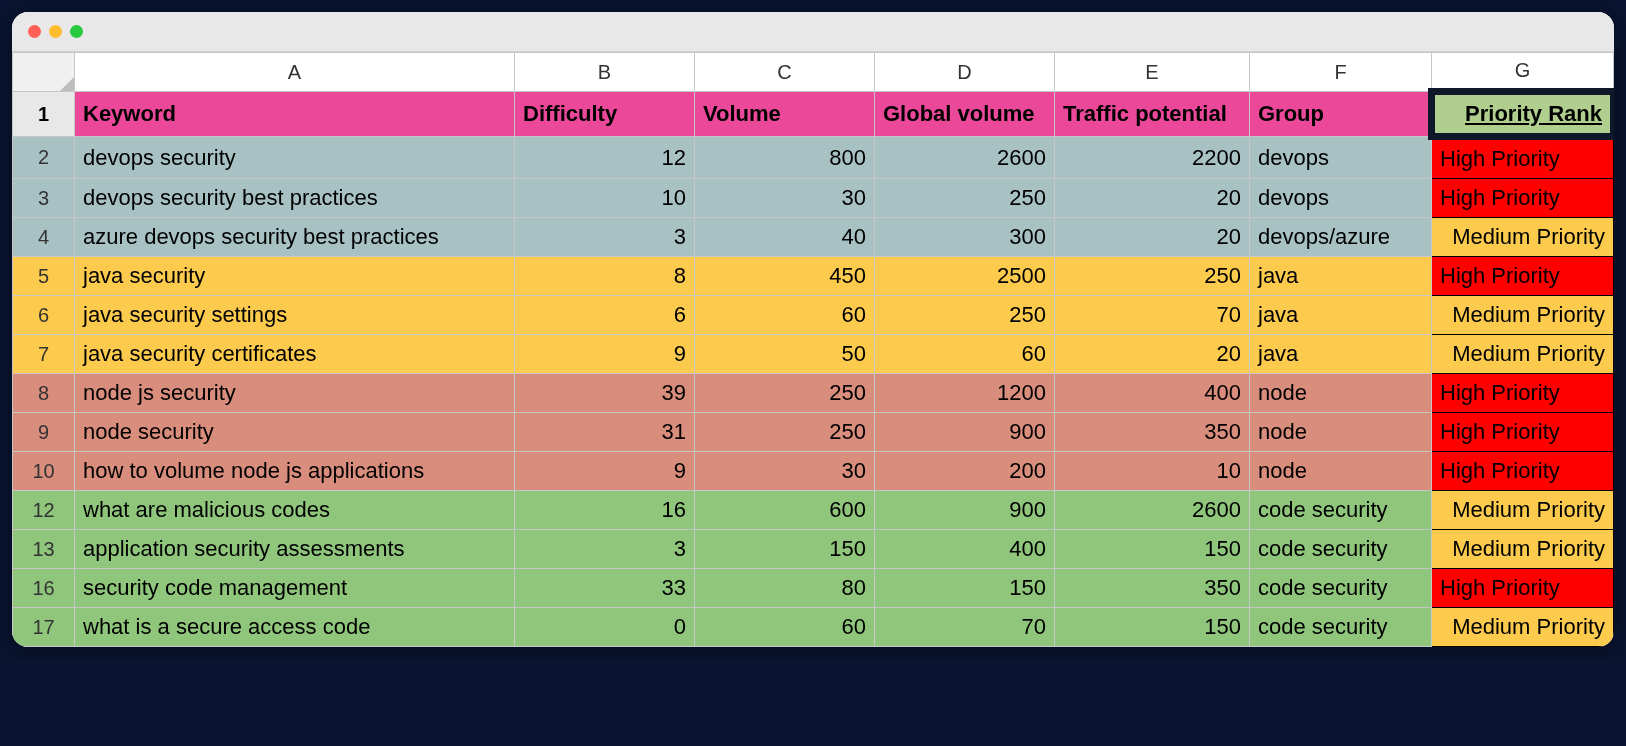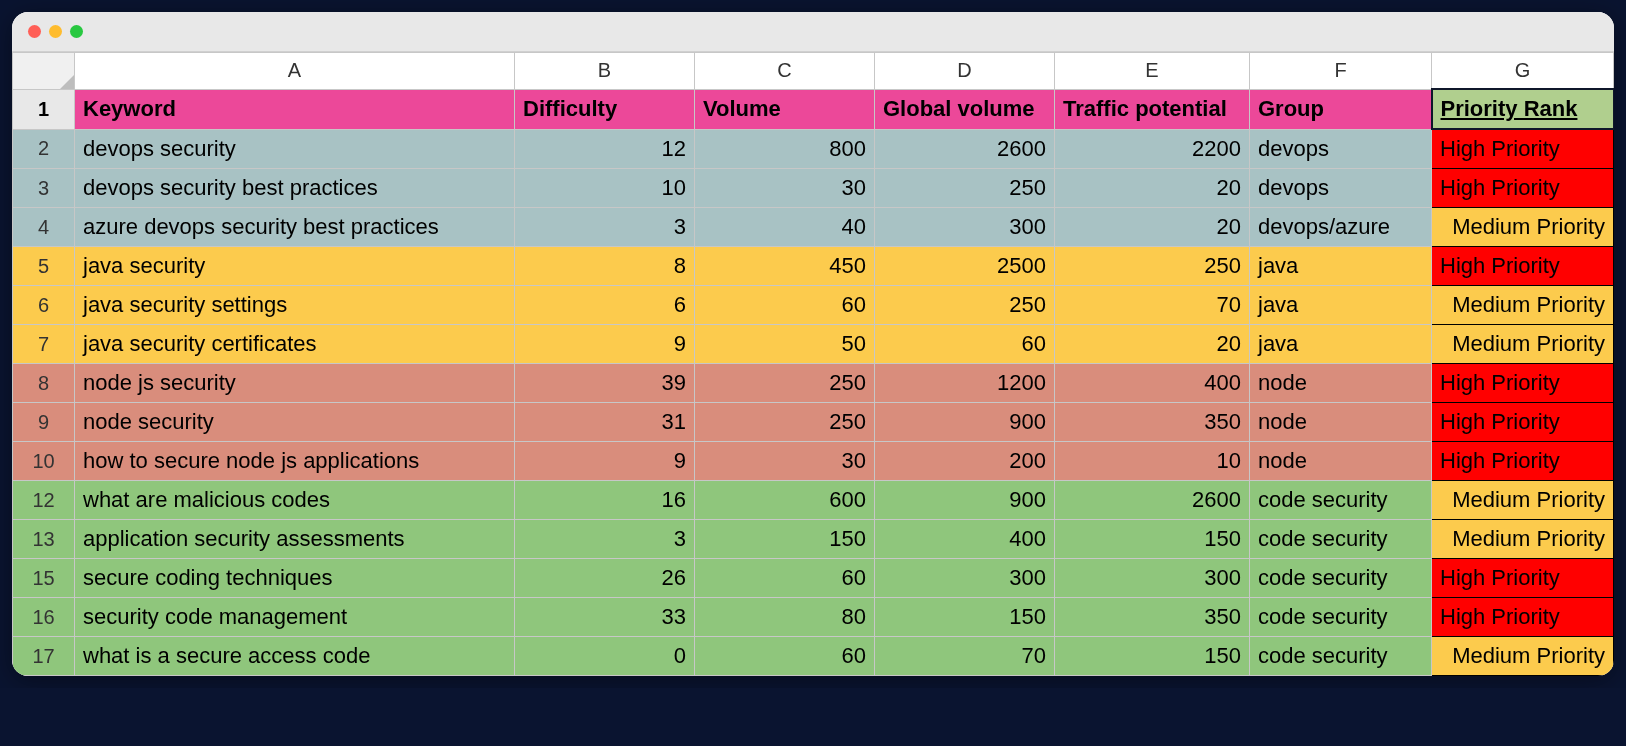--- a/index.html
+++ b/index.html
@@ -68,22 +68,23 @@
   }
   .rownum.sel { background: #e8e8e8; }
 
   tr.header-row td {
     background: #ec4899;
     font-weight: 700;
     color: #000;
   }
   tr.header-row td.priority-hdr {
     text-decoration: underline;
-    border: 2px solid #0f172a;
+    border: 7px solid #0f172a;
     background: #b0cf8e;
+    text-align: right;
   }
 
   tr.group-blue td   { background: #a8c2c4; }
   tr.group-yellow td { background: #fccb4d; }
   tr.group-salmon td { background: #d98d7c; }
   tr.group-green td  { background: #8fc67c; }
 
   td.num { text-align: right; }
 
   td.prio {
@@ -229,21 +230,21 @@
           <td>node security</td>
           <td class="num">31</td>
           <td class="num">250</td>
           <td class="num">900</td>
           <td class="num">350</td>
           <td>node</td>
           <td class="prio prio-high">High Priority</td>
         </tr>
         <tr class="group-salmon">
           <td class="rownum">10</td>
-          <td>how to secure node js applications</td>
+          <td>how to volume node js applications</td>
           <td class="num">9</td>
           <td class="num">30</td>
           <td class="num">200</td>
           <td class="num">10</td>
           <td>node</td>
           <td class="prio prio-high">High Priority</td>
         </tr>
         <tr class="group-green">
           <td class="rownum">12</td>
           <td>what are malicious codes</td>
@@ -258,30 +259,20 @@
           <td class="rownum">13</td>
           <td>application security assessments</td>
           <td class="num">3</td>
           <td class="num">150</td>
           <td class="num">400</td>
           <td class="num">150</td>
           <td>code security</td>
           <td class="prio prio-med">Medium Priority</td>
         </tr>
         <tr class="group-green">
-          <td class="rownum">15</td>
-          <td>secure coding techniques</td>
-          <td class="num">26</td>
-          <td class="num">60</td>
-          <td class="num">300</td>
-          <td class="num">300</td>
-          <td>code security</td>
-          <td class="prio prio-high">High Priority</td>
-        </tr>
-        <tr class="group-green">
           <td class="rownum">16</td>
           <td>security code management</td>
           <td class="num">33</td>
           <td class="num">80</td>
           <td class="num">150</td>
           <td class="num">350</td>
           <td>code security</td>
           <td class="prio prio-high">High Priority</td>
         </tr>
         <tr class="group-green">

